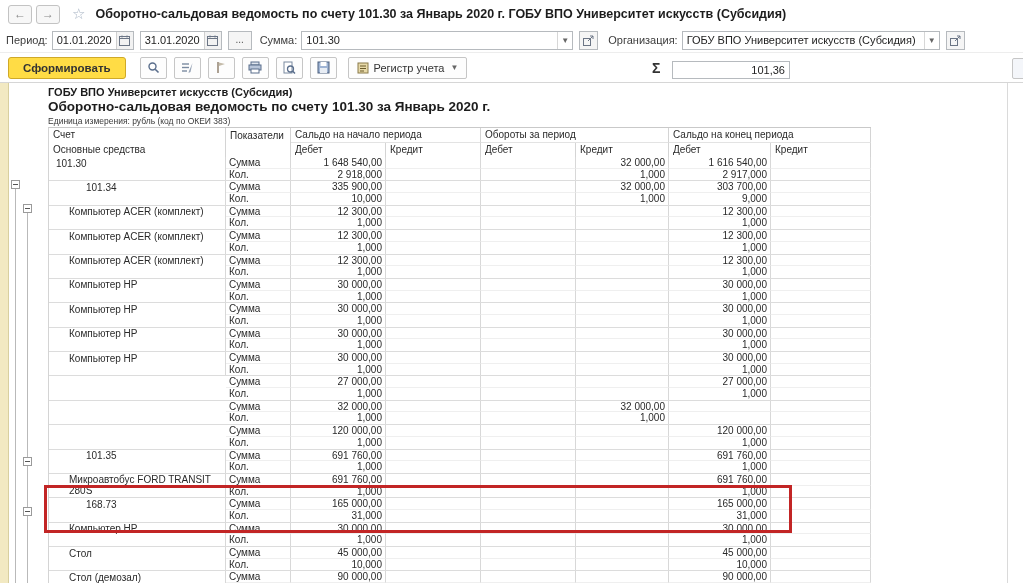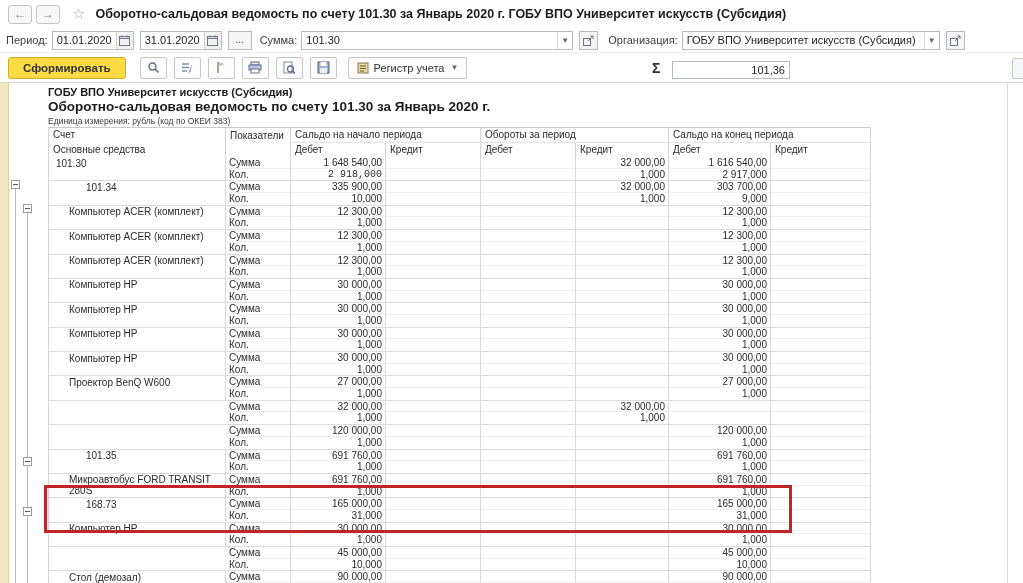--- a/index.html
+++ b/index.html
@@ -251,21 +251,21 @@
         <div class="pair lv-l1">
           <div class="cell name">101.30</div>
           <div class="cell ind r0" style="grid-area: 1 / 2;">Сумма</div>
           <div class="cell val r0" style="grid-area: 1 / 3;">1 648 540,00</div>
           <div class="cell val r0" style="grid-area: 1 / 4;"></div>
           <div class="cell val r0" style="grid-area: 1 / 5;"></div>
           <div class="cell val r0" style="grid-area: 1 / 6;">32 000,00</div>
           <div class="cell val r0" style="grid-area: 1 / 7;">1 616 540,00</div>
           <div class="cell val r0" style="grid-area: 1 / 8;"></div>
           <div class="cell ind r1" style="grid-area: 2 / 2;">Кол.</div>
-          <div class="cell val r1" style="grid-area: 2 / 3; font-family: Liberation Mono, monospace;">2 918,000</div>
+          <div class="cell val r1" style="grid-area: 2 / 3;">2 918,000</div>
           <div class="cell val r1" style="grid-area: 2 / 4;"></div>
           <div class="cell val r1" style="grid-area: 2 / 5;"></div>
           <div class="cell val r1" style="grid-area: 2 / 6;">1,000</div>
           <div class="cell val r1" style="grid-area: 2 / 7;">2 917,000</div>
           <div class="cell val r1" style="grid-area: 2 / 8;"></div>
         </div>
         <div class="pair lv-l2">
           <div class="cell name">101.34</div>
           <div class="cell ind r0" style="grid-area: 1 / 2;">Сумма</div>
           <div class="cell val r0" style="grid-area: 1 / 3;">335 900,00</div>
@@ -395,21 +395,20 @@
           <div class="cell val r0" style="grid-area: 1 / 8;"></div>
           <div class="cell ind r1" style="grid-area: 2 / 2;">Кол.</div>
           <div class="cell val r1" style="grid-area: 2 / 3;">1,000</div>
           <div class="cell val r1" style="grid-area: 2 / 4;"></div>
           <div class="cell val r1" style="grid-area: 2 / 5;"></div>
           <div class="cell val r1" style="grid-area: 2 / 6;"></div>
           <div class="cell val r1" style="grid-area: 2 / 7;">1,000</div>
           <div class="cell val r1" style="grid-area: 2 / 8;"></div>
         </div>
         <div class="pair lv-item">
-          <div class="cell name">Проектор BenQ W600</div>
           <div class="cell ind r0" style="grid-area: 1 / 2;">Сумма</div>
           <div class="cell val r0" style="grid-area: 1 / 3;">27 000,00</div>
           <div class="cell val r0" style="grid-area: 1 / 4;"></div>
           <div class="cell val r0" style="grid-area: 1 / 5;"></div>
           <div class="cell val r0" style="grid-area: 1 / 6;"></div>
           <div class="cell val r0" style="grid-area: 1 / 7;">27 000,00</div>
           <div class="cell val r0" style="grid-area: 1 / 8;"></div>
           <div class="cell ind r1" style="grid-area: 2 / 2;">Кол.</div>
           <div class="cell val r1" style="grid-area: 2 / 3;">1,000</div>
           <div class="cell val r1" style="grid-area: 2 / 4;"></div>
@@ -512,20 +511,21 @@
           <div class="cell val r0" style="grid-area: 1 / 8;"></div>
           <div class="cell ind r1" style="grid-area: 2 / 2;">Кол.</div>
           <div class="cell val r1" style="grid-area: 2 / 3;">1,000</div>
           <div class="cell val r1" style="grid-area: 2 / 4;"></div>
           <div class="cell val r1" style="grid-area: 2 / 5;"></div>
           <div class="cell val r1" style="grid-area: 2 / 6;"></div>
           <div class="cell val r1" style="grid-area: 2 / 7;">1,000</div>
           <div class="cell val r1" style="grid-area: 2 / 8;"></div>
         </div>
         <div class="pair lv-item">
+          <div class="cell name">Стол</div>
           <div class="cell ind r0" style="grid-area: 1 / 2;">Сумма</div>
           <div class="cell val r0" style="grid-area: 1 / 3;">45 000,00</div>
           <div class="cell val r0" style="grid-area: 1 / 4;"></div>
           <div class="cell val r0" style="grid-area: 1 / 5;"></div>
           <div class="cell val r0" style="grid-area: 1 / 6;"></div>
           <div class="cell val r0" style="grid-area: 1 / 7;">45 000,00</div>
           <div class="cell val r0" style="grid-area: 1 / 8;"></div>
           <div class="cell ind r1" style="grid-area: 2 / 2;">Кол.</div>
           <div class="cell val r1" style="grid-area: 2 / 3;">10,000</div>
           <div class="cell val r1" style="grid-area: 2 / 4;"></div>

